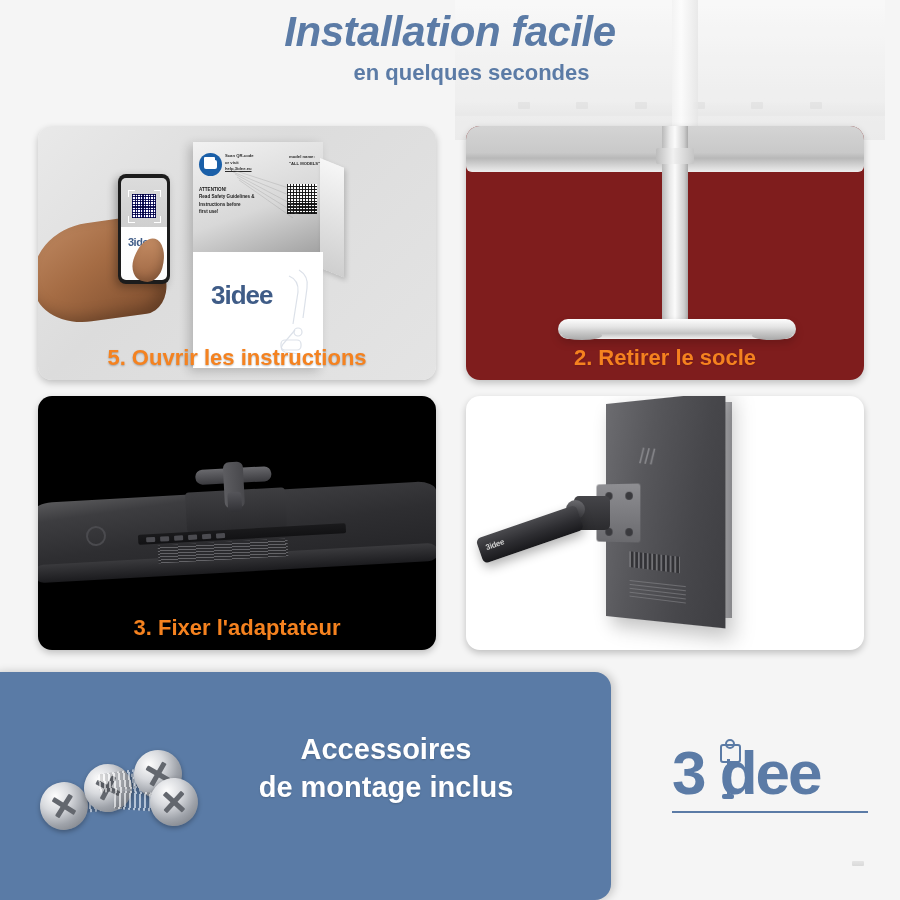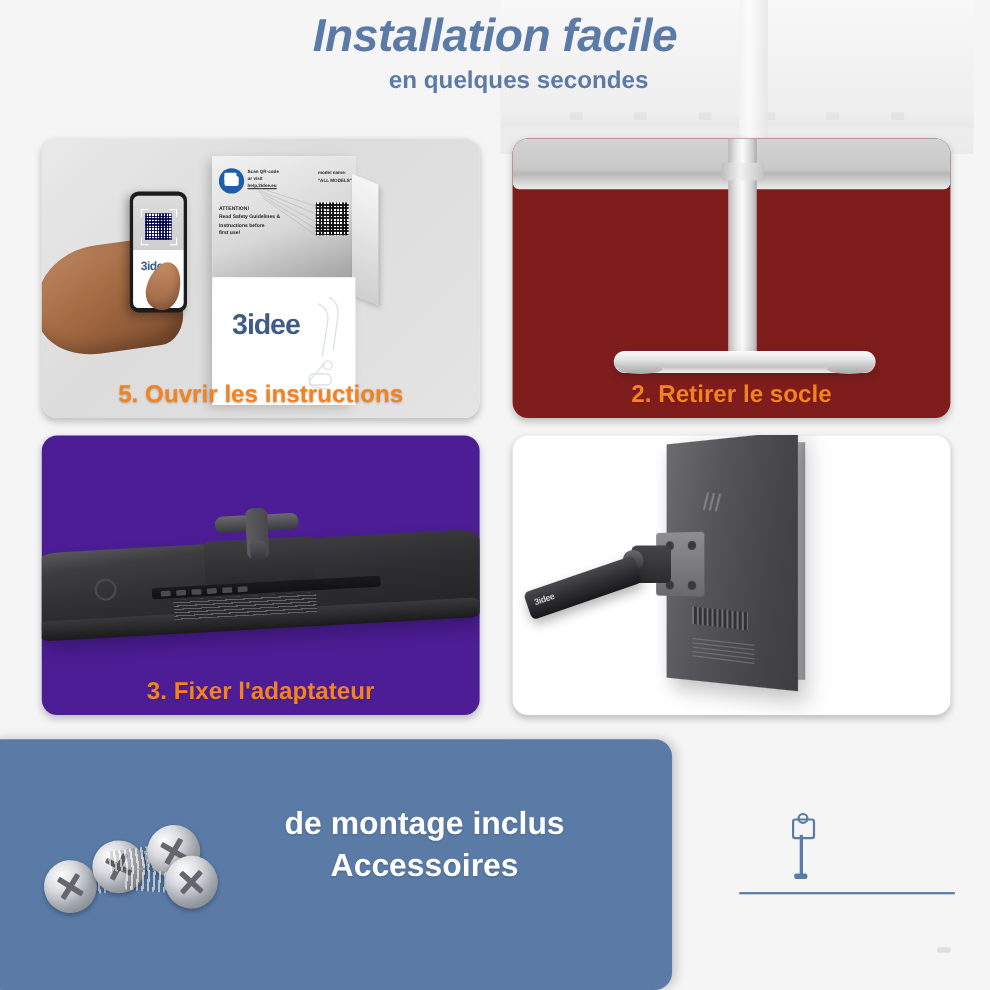--- a/index.html
+++ b/index.html
@@ -49,21 +49,21 @@
 
   
   .grid{position:absolute;left:38px;top:126px;width:826px;height:524px;}
   .card{
     position:absolute;width:398px;height:254px;border-radius:14px;
     background:#ffffff;overflow:hidden;
     box-shadow:0 3px 7px rgba(0,0,0,.22);
   }
   .card.c1{left:0;top:0;background:linear-gradient(135deg,#e9e9e9 0%,#dcdcdc 40%,#e4e4e4 100%);}
   .card.c2{left:428px;top:0;background:#7f1d1d;}
-  .card.c3{left:0;top:270px;background:#4c1d95;}
+  .card.c3{left:0;top:270px;background:#000000;}
   .card.c4{left:428px;top:270px;background:#ffffff;}
 
   .caption{
     position:absolute;left:0;right:0;bottom:9px;text-align:center;
     font-size:22px;font-weight:bold;color:#f5821f;
     text-shadow:0 1px 2px rgba(0,0,0,.28);
     z-index:20;
   }
   .caption.dark{ text-shadow:0 1px 2px rgba(0,0,0,.12); }
 
@@ -510,22 +510,22 @@
         <div class="brand">3idee</div>
       </div>
       <div class="stick"></div>
       <div class="tinytxt"></div>
     </div>
 
   </div>
 
   <div class="banner">
     <div class="banner-text">
+      <div>Accessoires</div>
       <div>de montage inclus</div>
-      <div>Accessoires</div>
     </div>
   </div>
 
   <div class="screws">
     <div class="screw s1">
       <div class="shaft"></div>
       <div class="headcap"></div>
     </div>
     <div class="screw s2">
       <div class="shaft"></div>
@@ -535,20 +535,23 @@
       <div class="shaft"></div>
       <div class="headcap"></div>
     </div>
     <div class="screw s4">
       <div class="shaft"></div>
       <div class="headcap"></div>
     </div>
   </div>
 
   <div class="brand">
+    <div class="word">
+      <span>3</span><span style="opacity:0">i</span><span>dee</span>
+    </div>
     <div class="stand">
       <div class="dot"></div>
       <div class="arm"></div>
       <div class="pole"></div>
       <div class="foot"></div>
     </div>
     <div class="rule"></div>
   </div>
 
   <div class="tiny-mark"></div>

